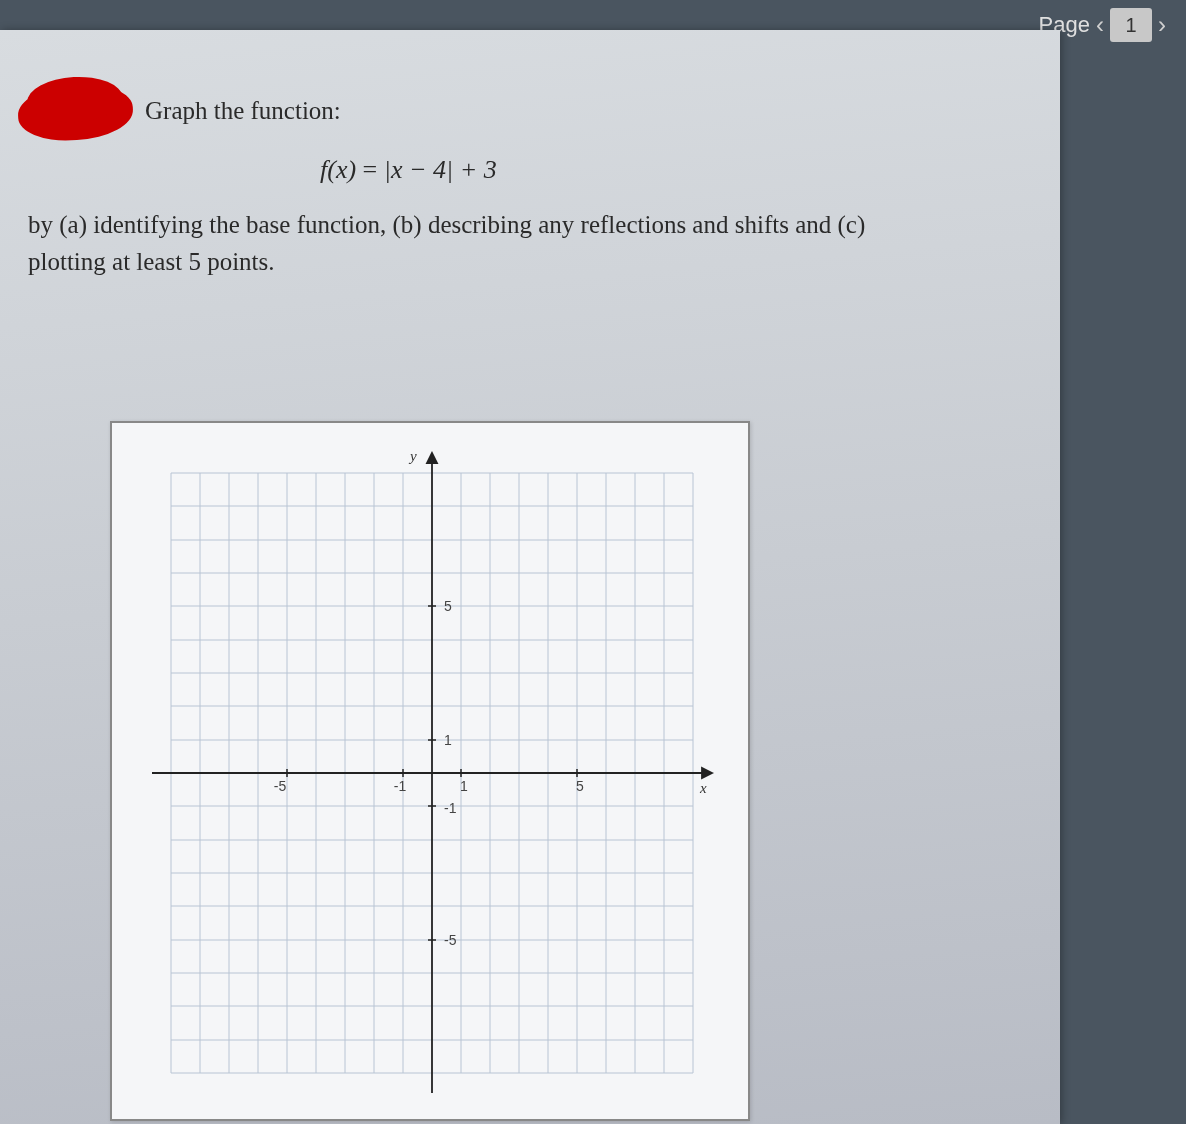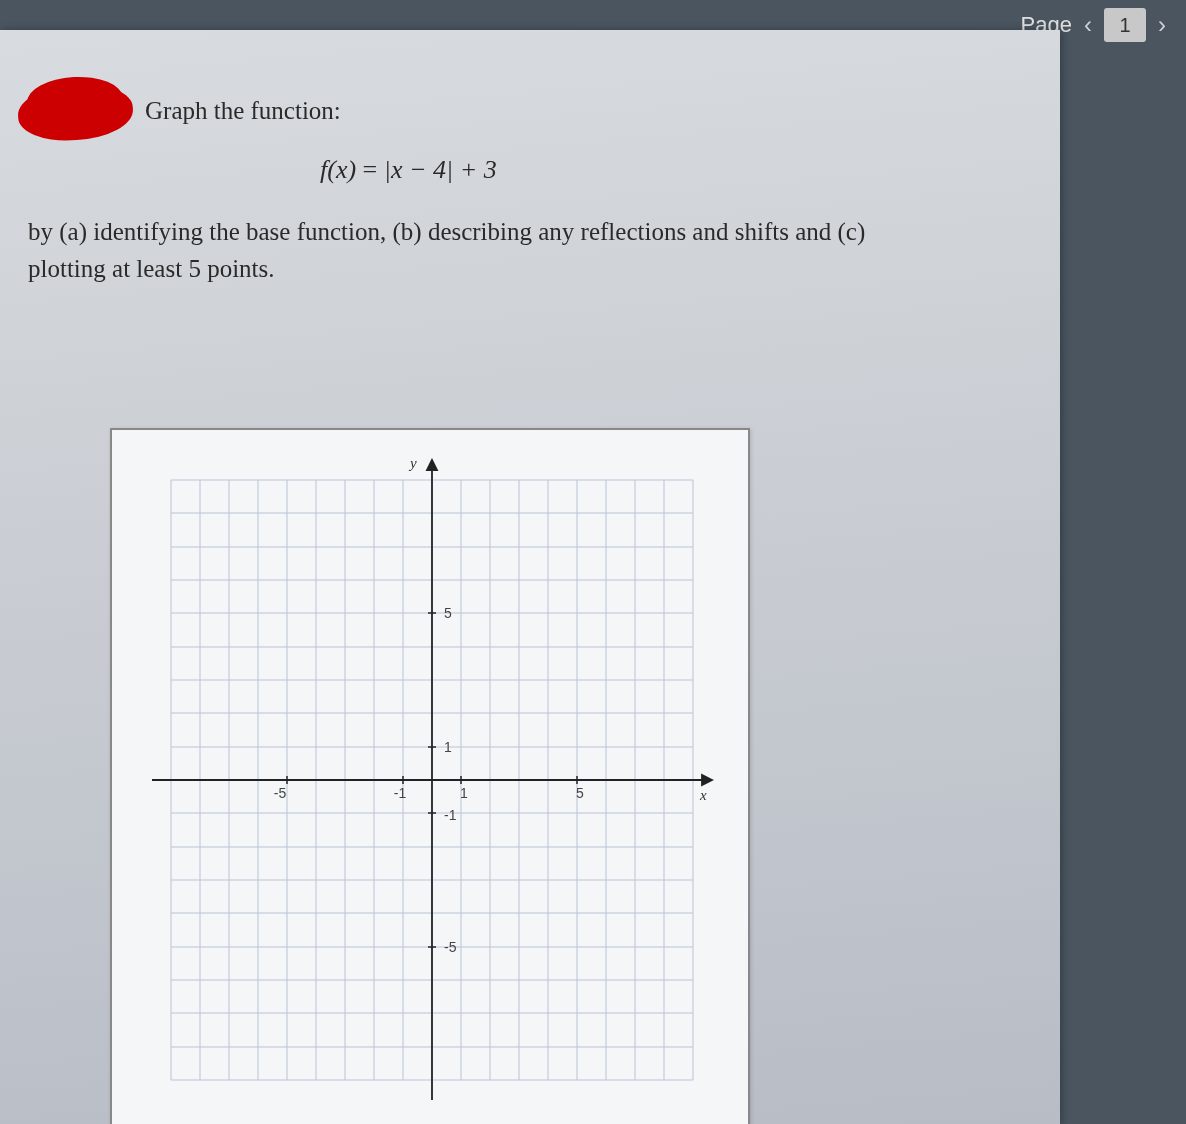--- a/index.html
+++ b/index.html
@@ -10,21 +10,21 @@
       height: 1124px;
       position: relative;
       overflow: hidden;
     }
     .page-nav {
       position: absolute;
       top: 8px;
       right: 20px;
       display: flex;
       align-items: center;
-      gap: 12px;
+      gap: 6px;
       color: #e0e0e0;
       font-family: Arial, sans-serif;
       font-size: 22px;
       font-weight: 500;
     }
     .page-nav .nav-arrow {
       cursor: pointer;
       font-size: 24px;
       color: #d0d0d0;
       user-select: none;
@@ -76,21 +76,21 @@
       line-height: 1.5;
     }
     .prompt-line {
       margin-left: 125px;
       margin-top: 12px;
       margin-bottom: 20px;
     }
     .equation {
       text-align: left;
       margin-left: 300px;
-      margin-bottom: 24px;
+      margin-bottom: 17px;
       font-style: italic;
       font-size: 26px;
     }
     .equation .paren { font-style: normal; }
     .instructions {
       margin-left: 8px;
       margin-bottom: 32px;
       max-width: 850px;
     }
     .graph-container {

